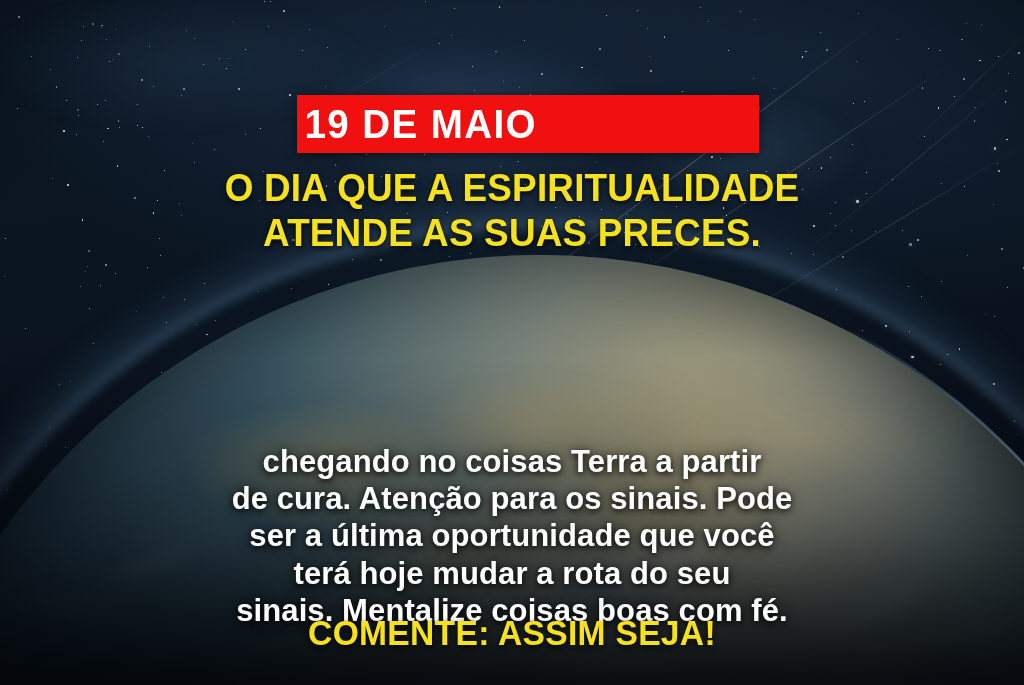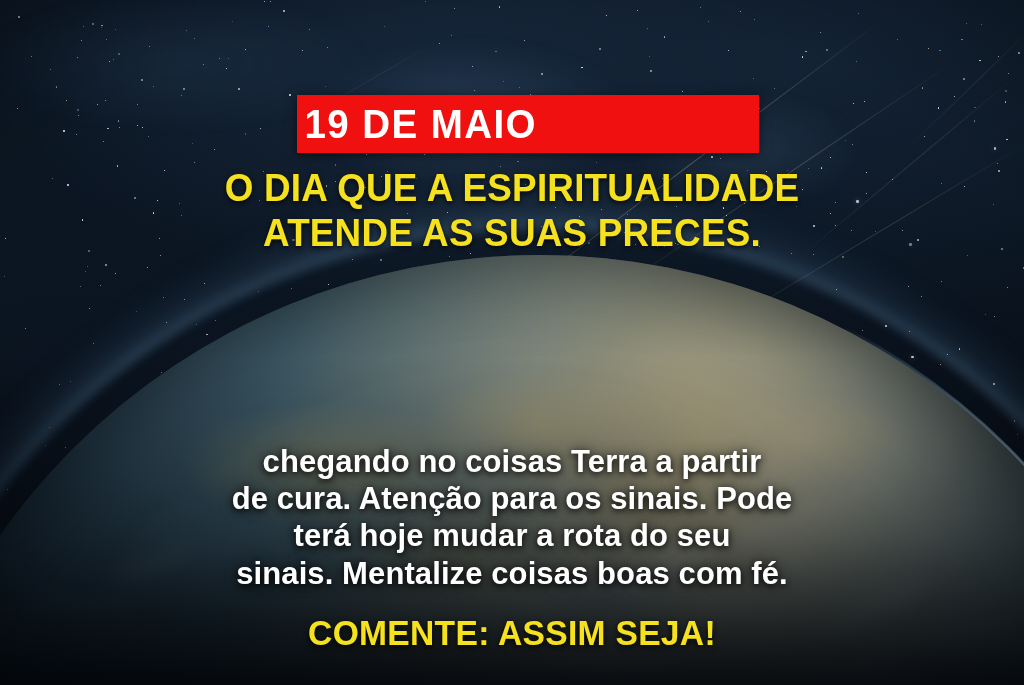--- a/index.html
+++ b/index.html
@@ -668,20 +668,21 @@
     </div>
 
     <div class="headline" style="color: rgb(245, 225, 30);">
       <div>O DIA QUE A ESPIRITUALIDADE</div>
       <div>ATENDE AS SUAS PRECES.</div>
     </div>
 
     <div class="body-copy" style="color: rgb(255, 255, 255);">
       <div>chegando no coisas Terra a partir</div>
       <div>de cura. Atenção para os sinais. Pode</div>
+      <div>ser a última oportunidade que você</div>
       <div>terá hoje mudar a rota do seu</div>
       <div>sinais. Mentalize coisas boas com fé.</div>
     </div>
 
     <div class="cta" style="color: rgb(245, 225, 30);">
       <span>COMENTE: ASSIM SEJA!</span>
     </div>
 
   </div>
 </div>

